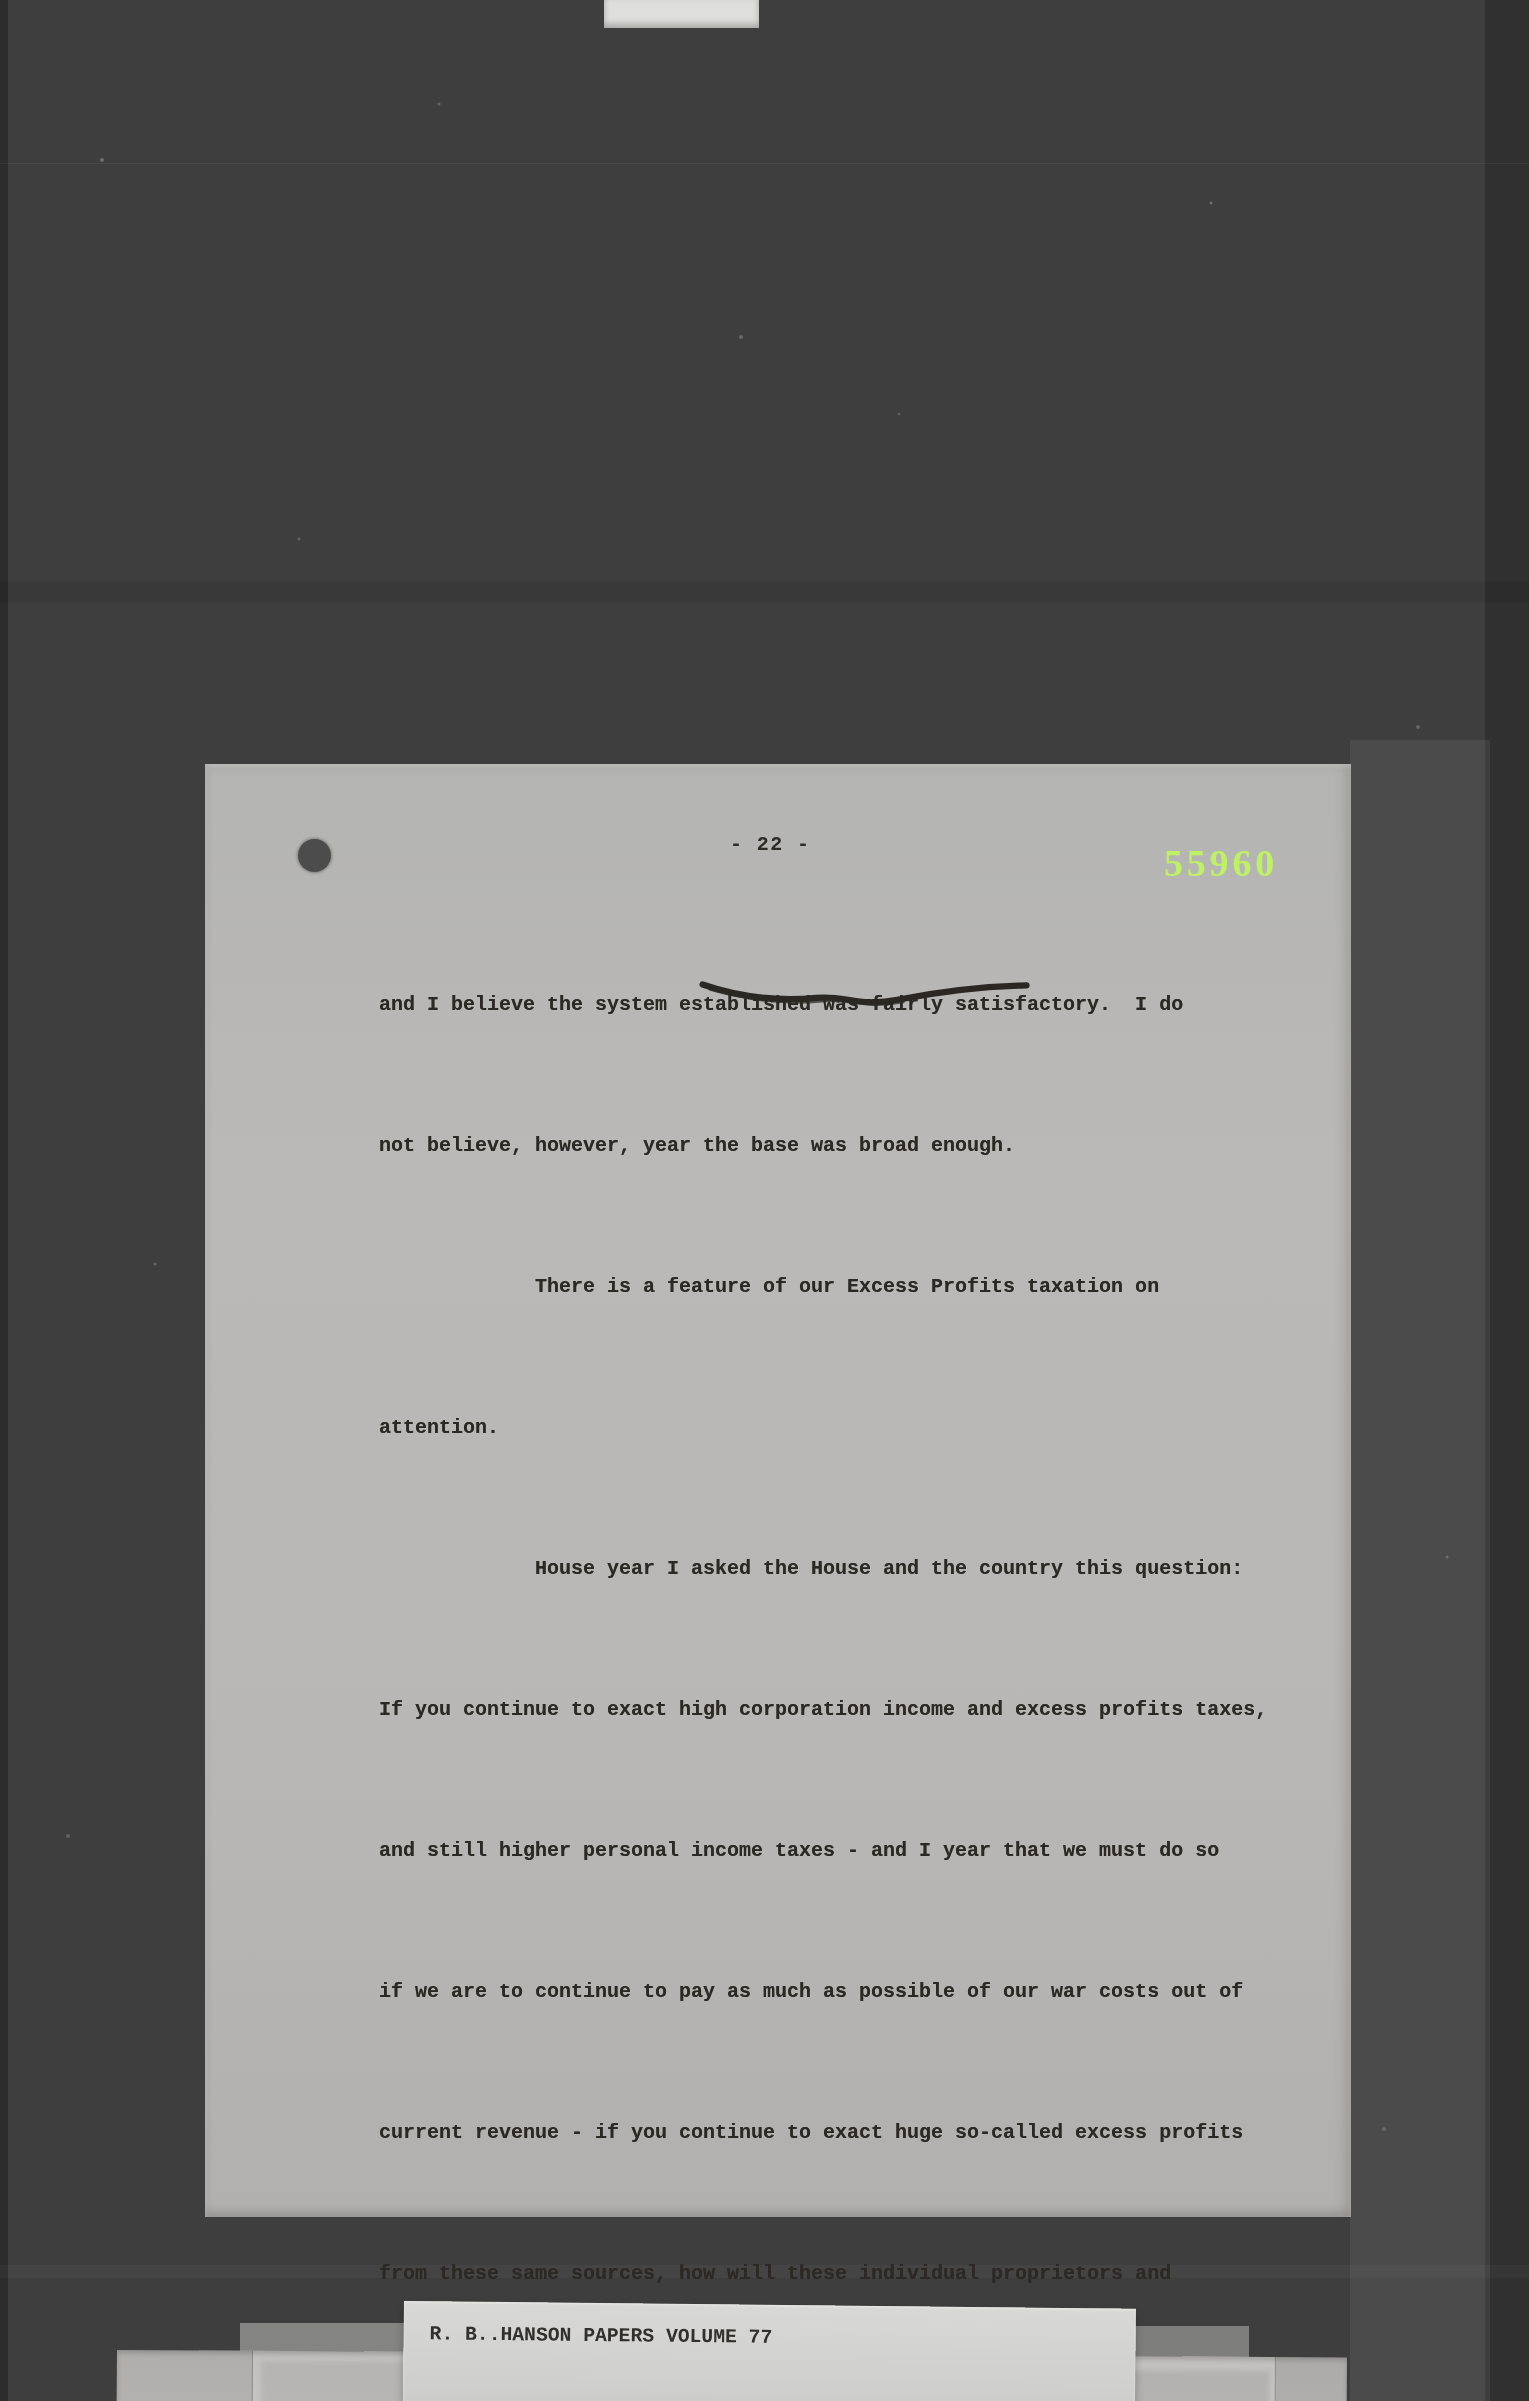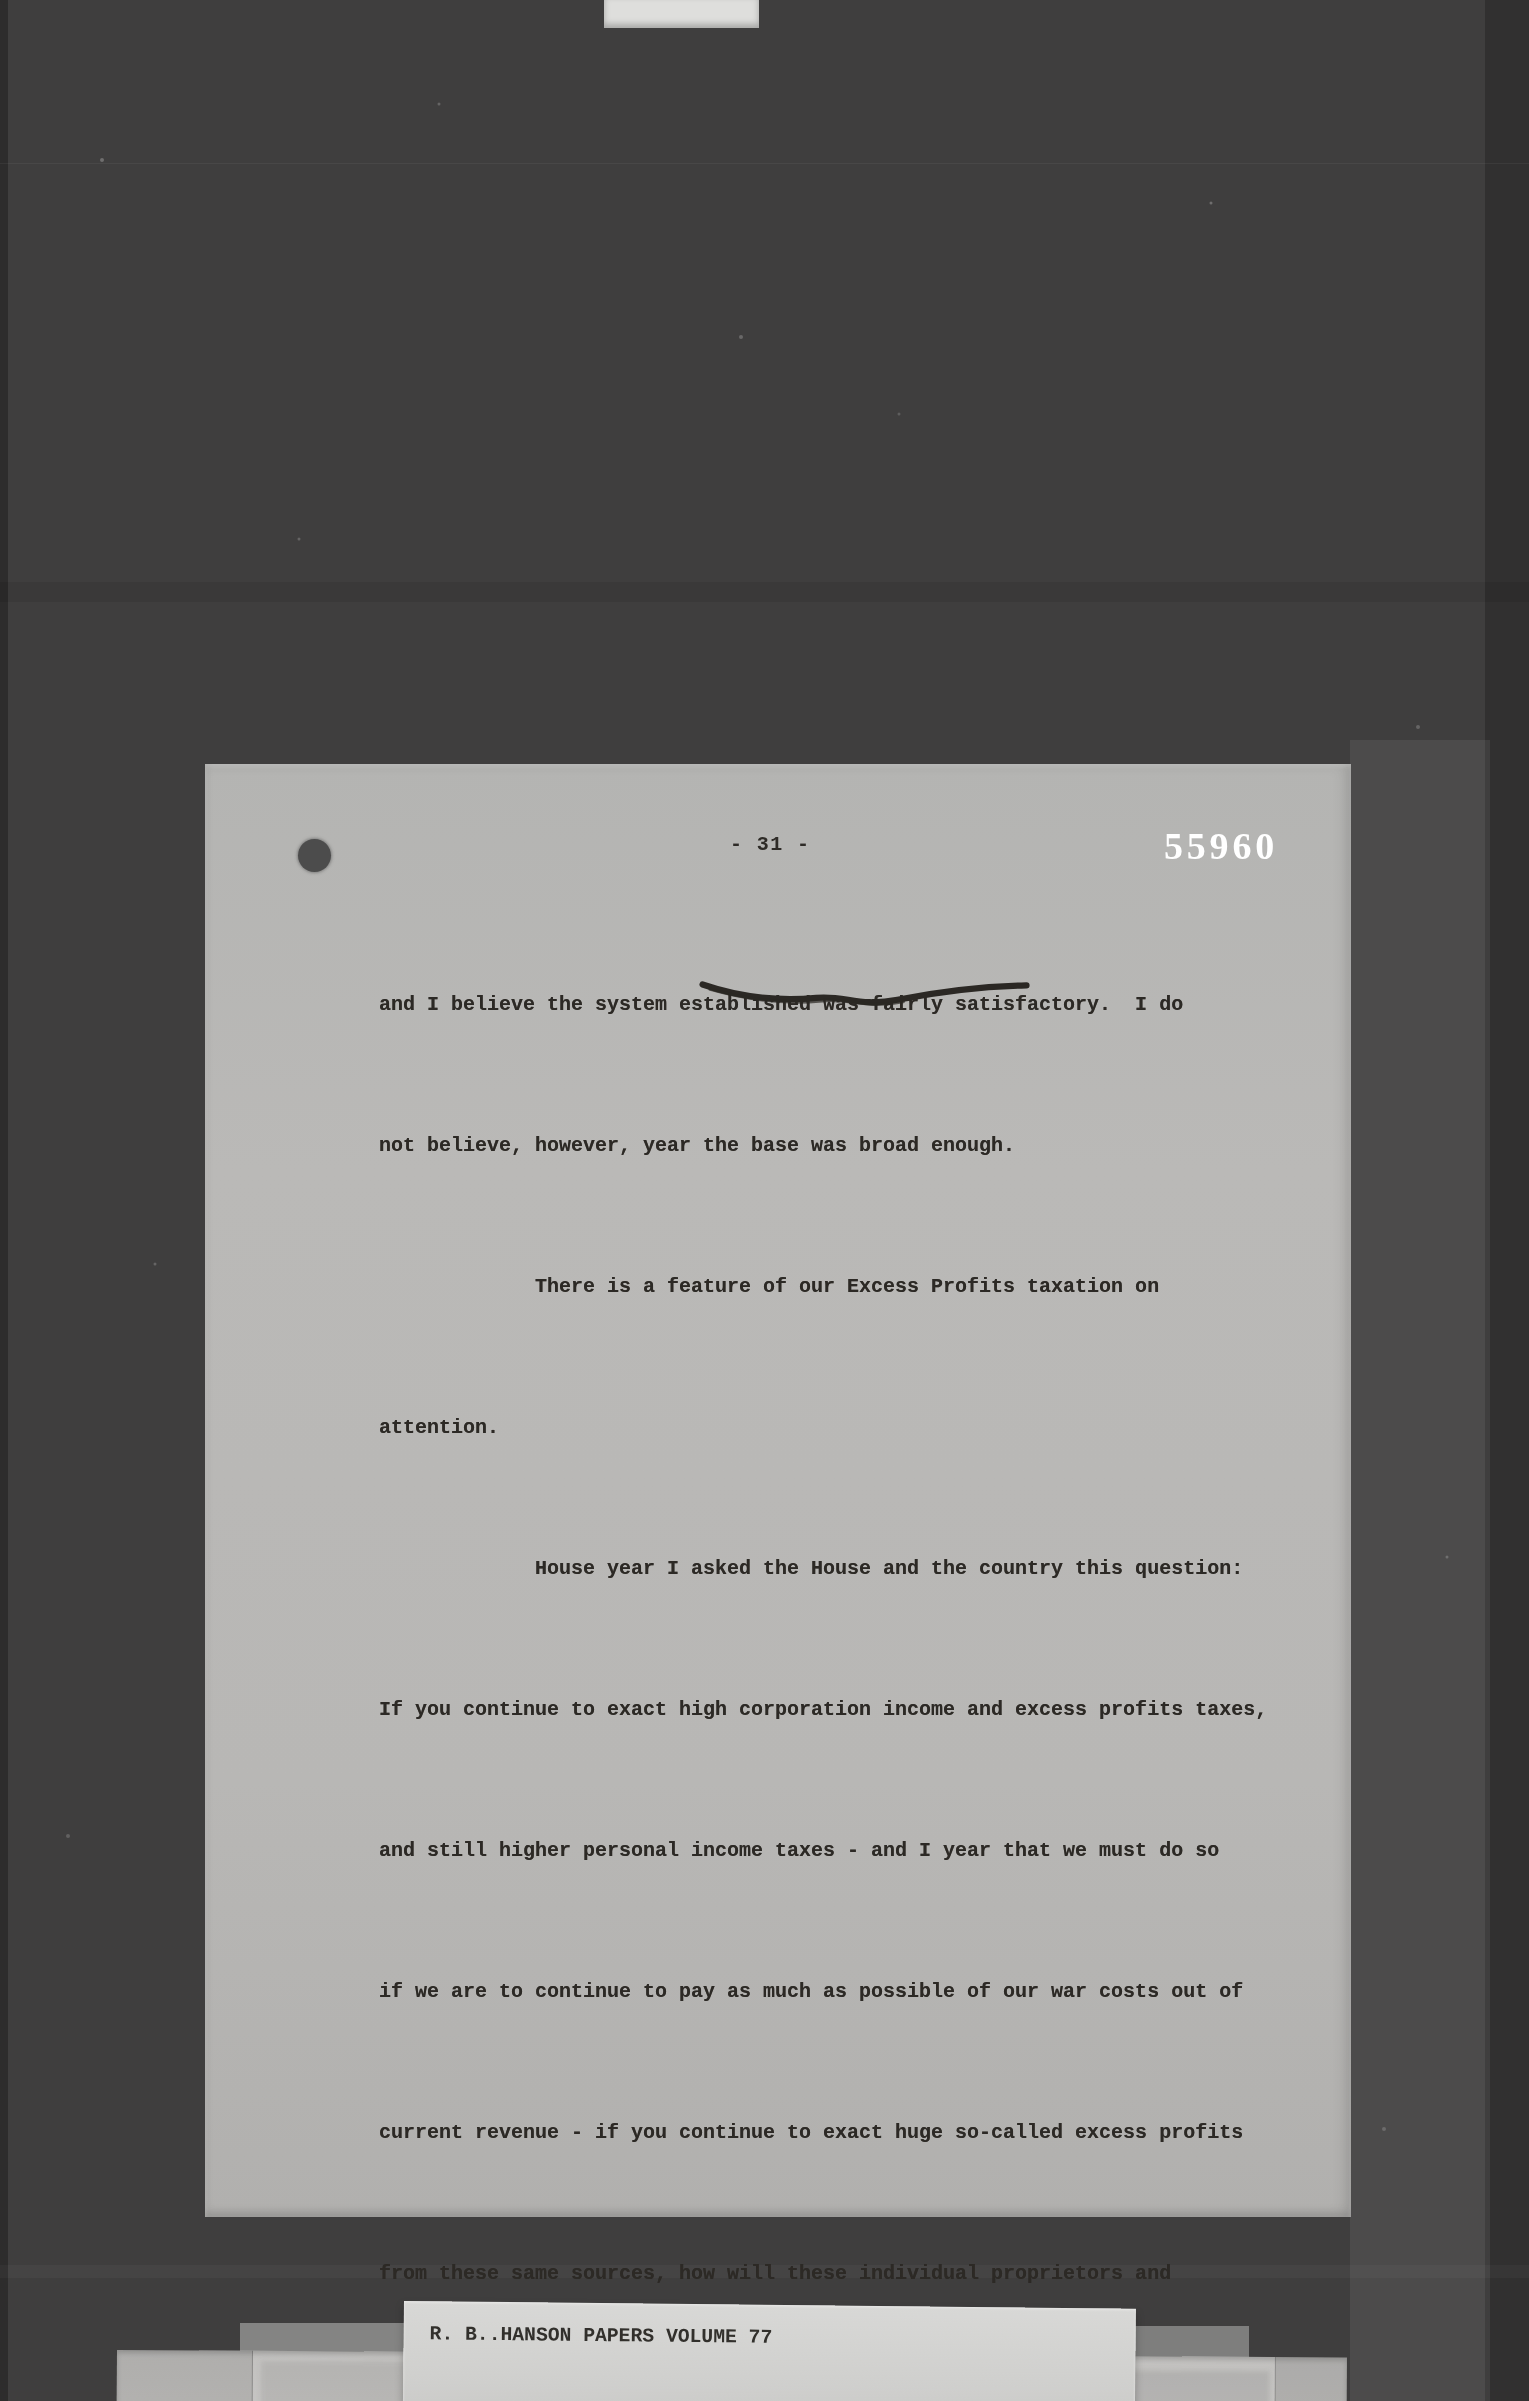--- a/index.html
+++ b/index.html
@@ -30,22 +30,22 @@
     box-shadow:inset 0 -3.8px 6.7px rgba(0,0,0,.25);}
   
   .page{position:absolute;left:205px;top:764px;width:1146px;height:1453px;
     background:linear-gradient(180deg,#b4b4b2 0%,#bab9b7 28%,#b8b7b5 70%,#b1b0ae 100%);
     box-shadow:inset 0 1.9px 4.8px rgba(255,255,255,.25), inset 0 -4.8px 8.6px rgba(0,0,0,.12), inset -6.7px 0 12.5px rgba(0,0,0,.10);}
   .punch-hole{position:absolute;left:298px;top:839px;width:33px;height:33px;border-radius:50%;
     background:#4c4c4c;box-shadow:0 0 2.9px 1px rgba(76,76,76,.5);}
   .page-number{position:absolute;left:730px;top:833px;
     font-family:"Liberation Mono",monospace;font-weight:700;font-size:20px;color:#2e2b27;
     letter-spacing:1.4px;white-space:pre;}
-  .serial-number{position:absolute;left:1164px;top:824px;
-    font-family:"Liberation Serif",serif;font-weight:700;font-size:38px;color:#ffffff;
+  .serial-number{position:absolute;left:1164px;top:841px;
+    font-family:"Liberation Serif",serif;font-weight:700;font-size:38px;color:#bef264;
     letter-spacing:3.8px;}
   .text-block{position:absolute;left:379px;top:887px;width:961px;
     font-family:"Liberation Mono",monospace;font-weight:700;font-size:20px;line-height:47px;
     color:#2c2925;white-space:pre;text-shadow:0 0 0.5px rgba(40,36,30,.6);}
   .underline-svg{position:absolute;left:697px;top:973px;}
   
   .label-strip{position:absolute;left:404px;top:2301px;width:732px;height:135px;
     background:linear-gradient(180deg,#d8d8d6,#cfcfcd 60%,#c6c6c4);
     transform:rotate(0.6deg);transform-origin:left top;
     box-shadow:0 4.8px 8.6px rgba(0,0,0,.25), inset 0 1px 2.9px rgba(255,255,255,.5);}
@@ -82,21 +82,21 @@
   <div class="band b2"></div>
   <div class="band b3"></div>
   <div class="specks-light"></div>
 
   <div class="top-tab"></div>
 
   <div class="page">
     <div class="punch-hole" style="position:absolute;left:93px;top:75px;"></div>
   </div>
 
-  <div class="page-number">- 31 -</div>
+  <div class="page-number">- 22 -</div>
   <div class="serial-number">55960</div>
 
   <div class="text-block">
     <div>and I believe the system established was fairly satisfactory.  I do</div>
     <div>not believe, however, year the base was broad enough.</div>
     <div>             There is a feature of our Excess Profits taxation on</div>
     <div>attention.</div>
     <div>             House year I asked the House and the country this question:</div>
     <div>If you continue to exact high corporation income and excess profits taxes,</div>
     <div>and still higher personal income taxes - and I year that we must do so</div>

